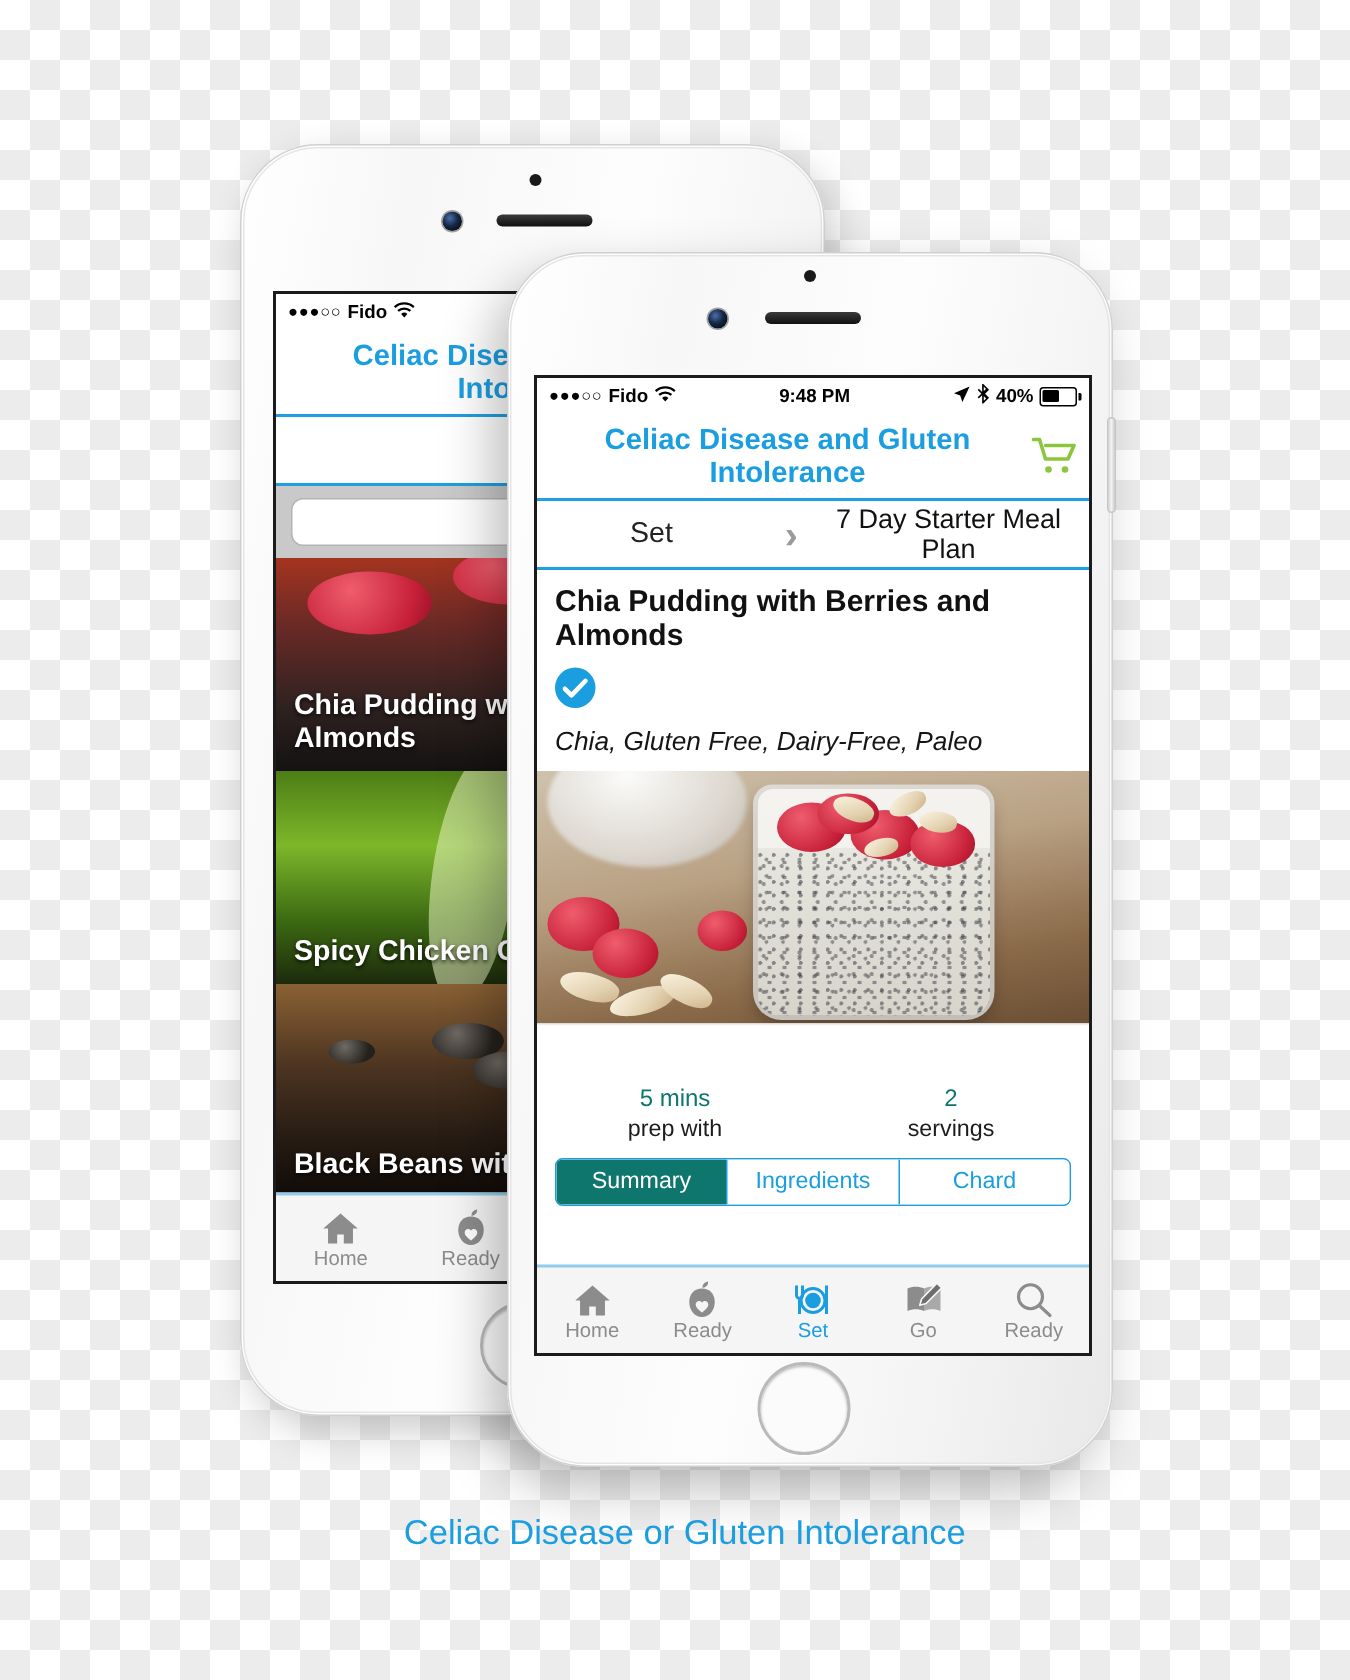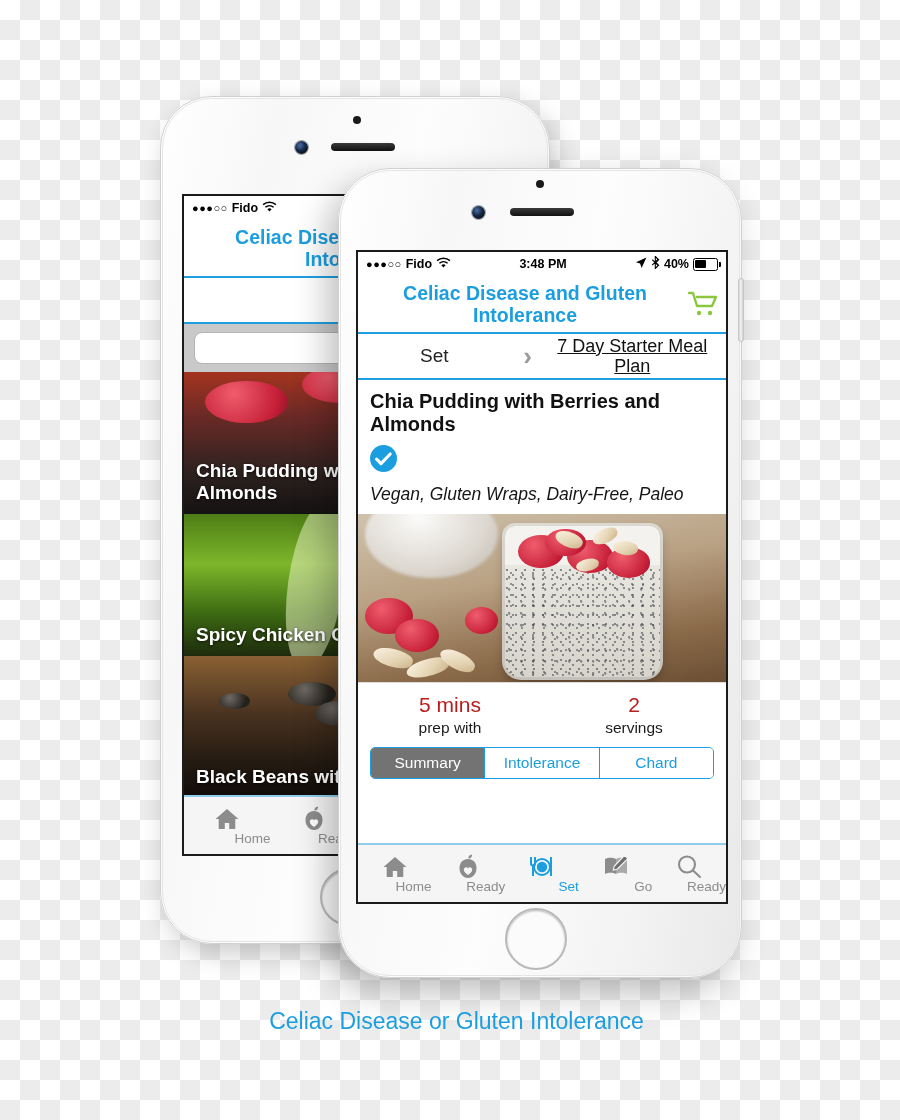--- a/index.html
+++ b/index.html
@@ -67,21 +67,21 @@
   .navbar{display:flex;align-items:center;padding:4px 6px;background:#fff;
     border-bottom:2px solid #1f9fe0;min-height:48px;}
   .navtitle{flex:1;text-align:center;color:#1b9ee0;font-size:19.5px;
     font-weight:bold;line-height:1.13;}
   .cart{width:34px;flex:0 0 34px;display:flex;align-items:center;justify-content:center;}
 
   .subnav{display:flex;align-items:center;background:#fff;
     border-bottom:2px solid #1f9fe0;min-height:44px;}
   .subnav .set{flex:1;text-align:center;font-size:19px;color:#222;}
   .subnav .chev{width:34px;text-align:center;color:#9b9b9b;font-size:26px;font-weight:bold;line-height:1;}
-  .subnav .plan{flex:1.15;text-align:center;font-size:18px;color:#111;line-height:1.12;padding-right:6px;text-decoration:underline;}
+  .subnav .plan{flex:1.15;text-align:center;font-size:18px;color:#111;line-height:1.12;padding-right:6px;}
 
   .recipe-title{font-size:20px;font-weight:bold;color:#111;line-height:1.16;
     padding:10px 12px 0 12px;}
   .check{width:27px;height:27px;border-radius:50%;background:#1b9ee0;
     margin:9px 0 0 12px;display:flex;align-items:center;justify-content:center;}
   .check svg{display:block;}
   .tags{font-style:italic;font-size:17.5px;color:#151515;padding:12px 12px 9px 12px;}
 
   
   .photo{position:relative;height:168px;overflow:hidden;
@@ -105,35 +105,35 @@
       radial-gradient(circle at 35% 78%,rgba(60,60,70,.5) 0 1.2px,transparent 1.4px),
       linear-gradient(180deg,#e7e6df,#d6d4cb);
     background-size:9px 9px,11px 11px,10px 10px,12px 12px,100% 100%;}
   .berry{position:absolute;border-radius:50%;
     background:radial-gradient(circle at 35% 30%,#ef5d6d,#c61f38 70%,#8e1227 100%);}
   .almond{position:absolute;border-radius:60% 40% 55% 45%;
     background:linear-gradient(140deg,#fdf6e6,#e4d3b2 60%,#c8ad82 100%);}
 
   .stats{display:flex;border-top:1px solid #dcdcdc;}
   .stat{flex:1;text-align:center;padding:9px 0 8px;}
-  .stat .v{font-size:21px;color:#b91c1c;line-height:1.2;}
+  .stat .v{font-size:16px;color:#0f766e;line-height:1.2;margin-top:31px;}
   .stat .l{font-size:15.5px;color:#1c1c1c;line-height:1.25;}
 
   .seg{display:flex;margin:2px 12px 0 12px;border:1px solid #1b9ee0;border-radius:5px;overflow:hidden;}
   .seg div{flex:1;text-align:center;font-size:15.5px;padding:6px 0;color:#1b9ee0;background:#fff;
     border-left:1px solid #1b9ee0;}
   .seg div:first-child{border-left:none;}
-  .seg div.active{background:#737373;color:#fff;}
+  .seg div.active{background:#0f766e;color:#fff;}
 
   .tabbar{position:absolute;left:0;right:0;bottom:0;height:57px;background:#f5f5f5;
     border-top:2px solid #8fcdeb;display:flex;align-items:center;}
   .tab{flex:1;text-align:center;color:#8c8c8c;font-size:13.5px;}
   .tab.active{color:#1b9ee0;}
   .tab .ic{height:27px;display:flex;align-items:flex-end;justify-content:center;margin-bottom:1px;}
-  .tab .lb{line-height:1.1;text-align:right;}
+  .tab .lb{line-height:1.1;}
 
   
   .searchwrap{background:#c9c9c9;padding:8px 10px;}
   .searchfield{height:30px;background:#fff;border-radius:8px;border:1px solid #b4b4b4;}
   .card{position:relative;height:142px;overflow:hidden;}
   .card .cap{position:absolute;left:12px;right:8px;bottom:10px;color:#fff;
     font-size:19px;font-weight:bold;line-height:1.15;text-shadow:0 1px 3px rgba(0,0,0,.75);}
   .card.c1{background:linear-gradient(180deg,#a4341f 0%,#6d2a26 30%,#2e2220 70%,#141212 100%);}
   .card.c2{background:linear-gradient(180deg,#4d7d16 0%,#7db72a 35%,#3c6a12 70%,#1d2a0d 100%);}
   .card.c3{background:linear-gradient(180deg,#8a6134 0%,#4a3320 40%,#241a12 75%,#0f0b08 100%);}
@@ -246,21 +246,21 @@
         <span class="sb-dots">●●●○○</span>
         <span>Fido</span>
         <span>
           <svg width="15" height="12" viewBox="0 0 15 12">
               <path d="M7.5 10.6 5.4 8.3a3.1 3.1 0 0 1 4.2 0z" fill="#000"></path>
               <path d="M3.9 6.8a5.4 5.4 0 0 1 7.2 0l1-1.1a6.9 6.9 0 0 0-9.2 0z" fill="#000"></path>
               <path d="M1.6 4.3a8.8 8.8 0 0 1 11.8 0l1-1.2a10.3 10.3 0 0 0-13.8 0z" fill="#000"></path>
             </svg>
         </span>
       </div>
-      <div class="sb-center">3:48 PM</div>
+      <div class="sb-center">9:48 PM</div>
       <div class="sb-right">
         <span>
           <svg width="12" height="12" viewBox="0 0 12 12">
               <path d="M11.4.6 1 5.2l4.1 1.4L6.6 11z" fill="#000"></path>
             </svg>
         </span>
         <span>
           <svg width="9" height="13" viewBox="0 0 9 13">
               <path d="M4.3.5 7.6 3.8 4.3 7.1V.5zM4.3 5.9l3.3 3.3-3.3 3.3V5.9zM1.2 3.6l5.6 5.6M6.8 3.6 1.2 9.2" stroke="#000" stroke-width="1.1" fill="none"></path>
             </svg>
@@ -288,21 +288,21 @@
       <div class="chev">›</div>
       <div class="plan">7 Day Starter Meal Plan</div>
     </div>
 
     <div class="recipe-title">Chia Pudding with Berries and Almonds</div>
     <div class="check">
       <svg width="17" height="14" viewBox="0 0 17 14">
           <path d="M1.6 7.2 6 11.6 15.2 2" stroke="#fff" stroke-width="3.1" fill="none" stroke-linecap="round" stroke-linejoin="round"></path>
         </svg>
     </div>
-    <div class="tags">Vegan, Gluten Wraps, Dairy-Free, Paleo</div>
+    <div class="tags">Chia, Gluten Free, Dairy-Free, Paleo</div>
 
     <div class="photo">
       <div class="ph-wood"></div>
       <div class="ph-bowl"></div>
       <div class="berry" style="left:2%;top:50%;width:13%;height:21%;"></div>
       <div class="berry" style="left:10%;top:62%;width:12%;height:20%;"></div>
       <div class="berry" style="left:29%;top:55%;width:9%;height:16%;"></div>
       <div class="almond" style="left:4%;top:80%;width:11%;height:11%;transform:rotate(18deg);"></div>
       <div class="almond" style="left:13%;top:86%;width:12%;height:10%;transform:rotate(-12deg);"></div>
       <div class="almond" style="left:22%;top:82%;width:10%;height:10%;transform:rotate(30deg);"></div>
@@ -325,21 +325,21 @@
         <div class="l">prep with</div>
       </div>
       <div class="stat">
         <div class="v">2</div>
         <div class="l">servings</div>
       </div>
     </div>
 
     <div class="seg">
       <div class="active">Summary</div>
-      <div>Intolerance</div>
+      <div>Ingredients</div>
       <div>Chard</div>
     </div>
 
     <div class="tabbar">
       <div class="tab">
         <div class="ic">
           <svg width="26" height="24" viewBox="0 0 26 24">
               <path d="M13 2 1.5 12h3.2v10h6.1v-6h4.4v6h6.1V12h3.2z" fill="#8c8c8c"></path>
             </svg>
         </div>

